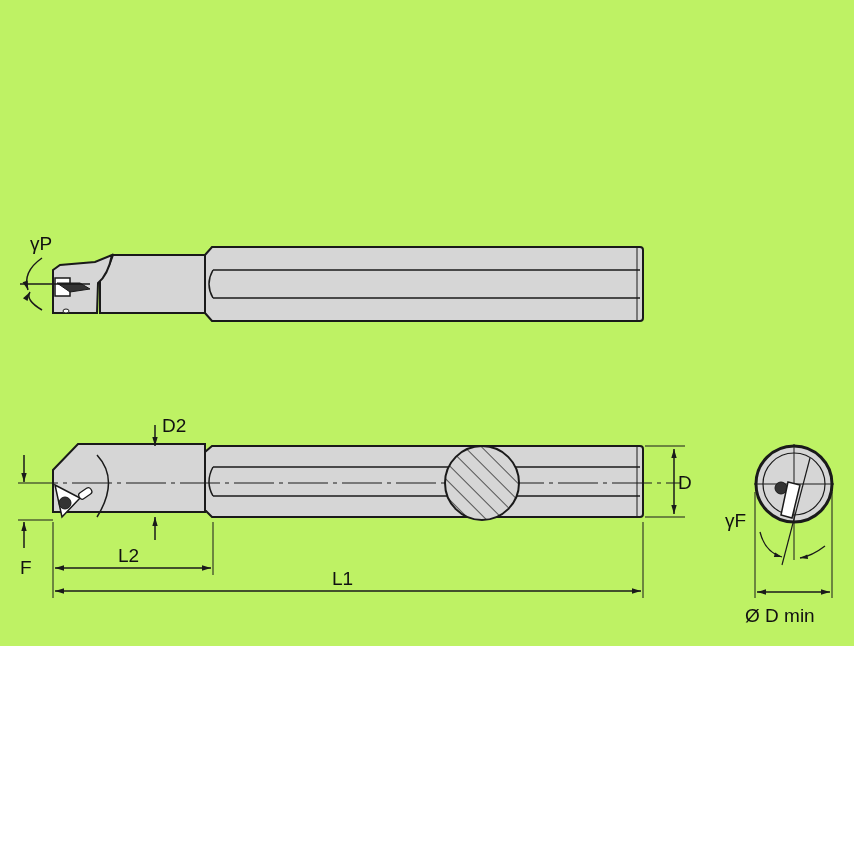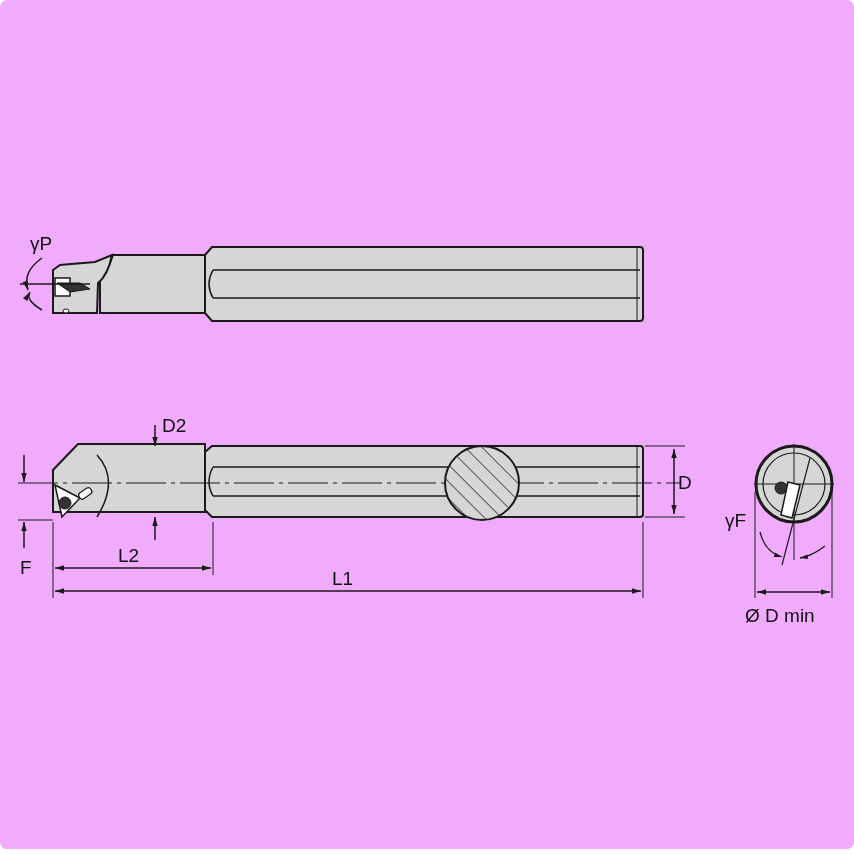--- a/index.html
+++ b/index.html
@@ -1,16 +1,16 @@
 <!DOCTYPE html>
 <html><head>
 <meta charset="utf-8">
 <style>
   html,body{margin:0;padding:0;background:#fff;}
-  #stage{position:relative;width:854px;height:849px;background:#f0abfc;overflow:hidden;border-radius:7px;}
+  #stage{position:relative;width:854px;height:646px;background:#bef264;overflow:hidden;}
   svg{position:absolute;left:0;top:0;}
   .lbl{font-family:"Liberation Sans",sans-serif;font-size:19px;fill:#111;}
 </style>
 </head>
 <body>
 
 <div id="stage">
 <svg width="854" height="854" viewBox="0 0 854 854">
   <defs>
     <marker id="arr" viewBox="0 0 10 10" refX="10" refY="5" markerWidth="10" markerHeight="6" orient="auto-start-reverse">

